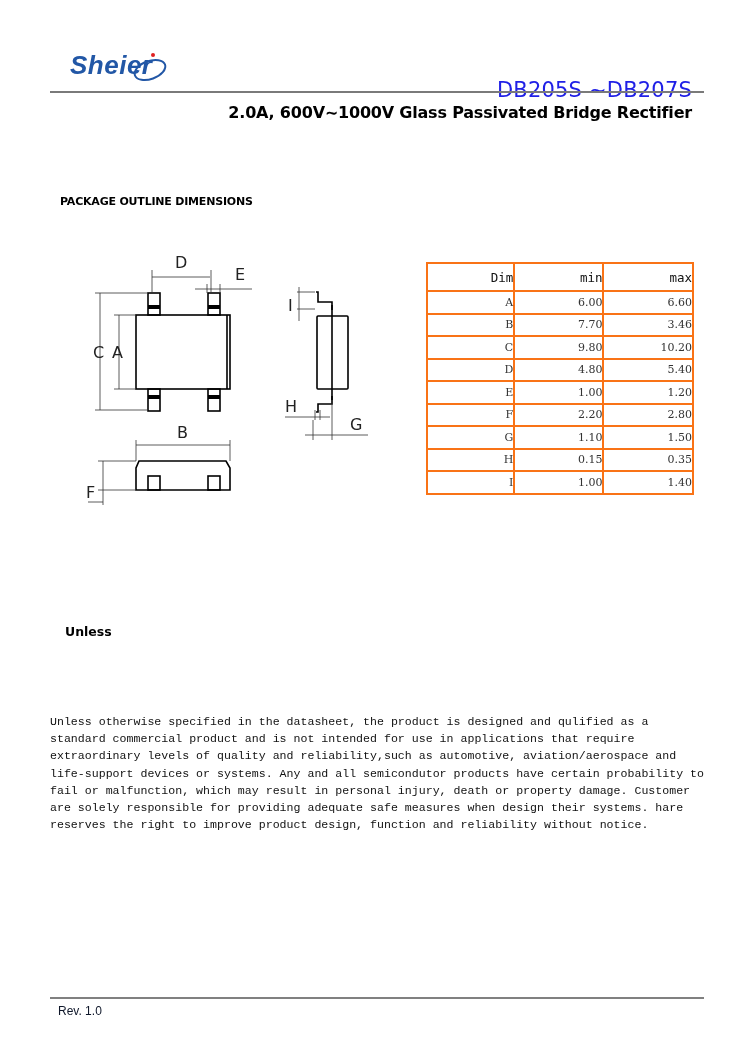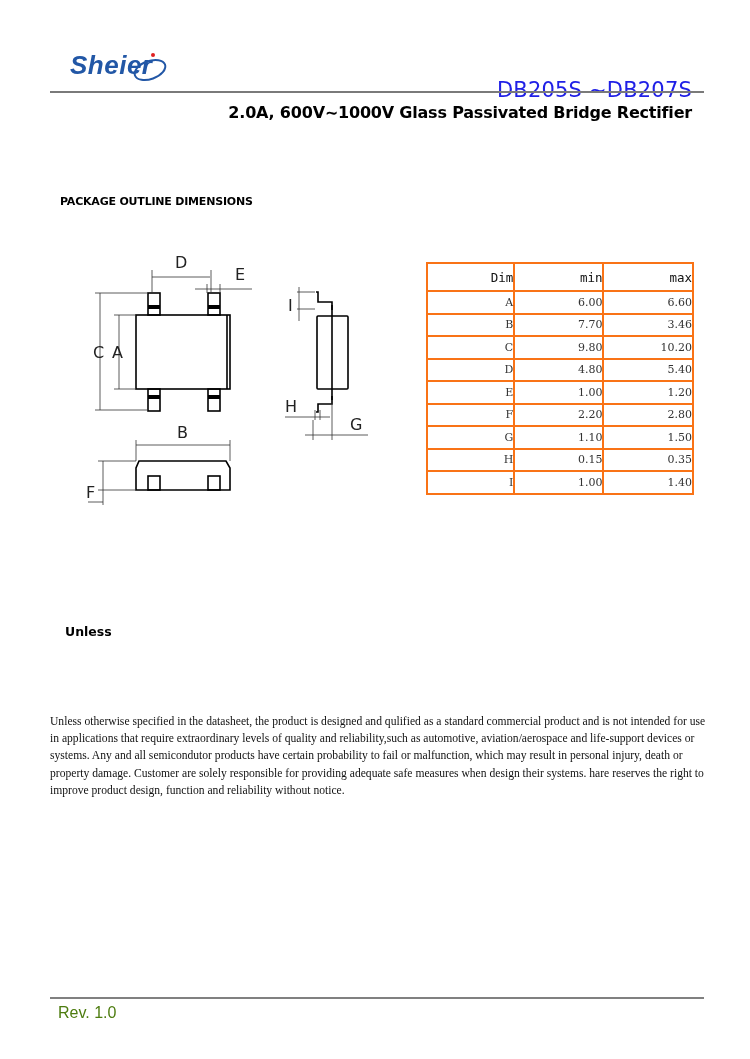--- a/index.html
+++ b/index.html
@@ -24,25 +24,25 @@
   .dim-table { left: 426px; top: 262px; width: 268px; border-collapse: collapse; }
   .dim-table td, .dim-table th { border: 2px solid #f97316; text-align: right; font-family: "DejaVu Serif", serif; font-size: 11px; color: #333; height: 20.5px; padding: 0; }
   .dim-table th { font-family: "DejaVu Sans Mono", monospace; font-weight: normal; font-size: 12.5px; color: #111; height: 26px; }
   .dim-table td.foot { font-family: "DejaVu Sans", sans-serif; font-weight: bold; font-size: 11px; color: #111; height: 26px; }
   .dim-table .c1 { width: 88px; }
   .dim-table .c2 { width: 90px; }
   .dim-table .c3 { width: 90px; }
 
   
   .notice-heading { left: 65px; top: 624px; font-family: "DejaVu Sans", sans-serif; font-weight: bold; font-size: 12.5px; }
-  .notice-body { left: 50px; top: 713px; width: 660px; font-family: Liberation Serif, serif; font-size: 11.6px; line-height: 17.2px; color: #111; }
+  .notice-body { left: 50px; top: 713px; width: 660px; font-family: Liberation Mono, monospace; font-size: 11.6px; line-height: 17.2px; color: #111; }
 
   
   .footer-rule { left: 50px; top: 997px; width: 654px; height: 2px; background: #808080; }
-  .revision { left: 58px; top: 1004px; font-family: "Liberation Sans", sans-serif; font-size: 16px; color: #4d7c0f; }
+  .revision { left: 58px; top: 1004px; font-family: "Liberation Sans", sans-serif; font-size: 12px; color: #0f172a; }
 </style>
 </head>
 <body>
 
 <div class="abs logo">
   <svg class="logo-swoosh" width="120" height="40" viewBox="0 0 120 40">
     <ellipse cx="80" cy="22" rx="16" ry="9" fill="none" stroke="#2257a6" stroke-width="2" transform="rotate(-20 80 22)"></ellipse>
     <circle cx="83" cy="7" r="2" fill="#e02020"></circle>
   </svg>
   <span class="logo-text">Sheier</span>

